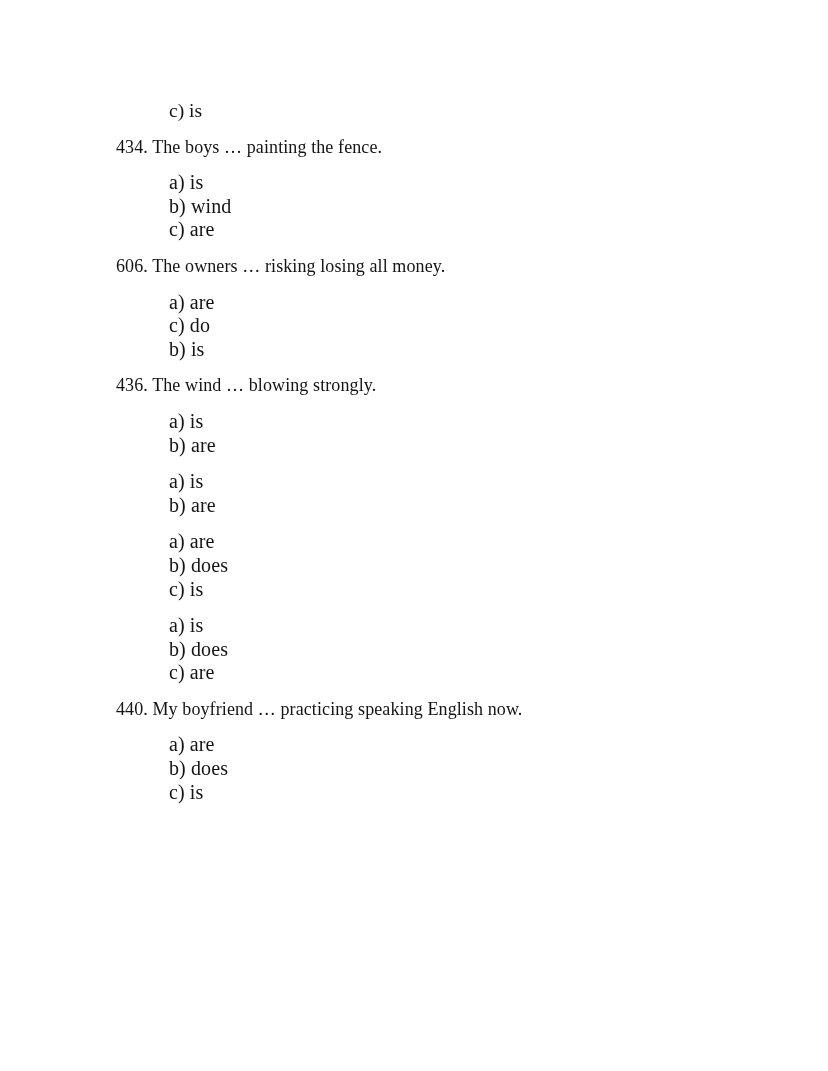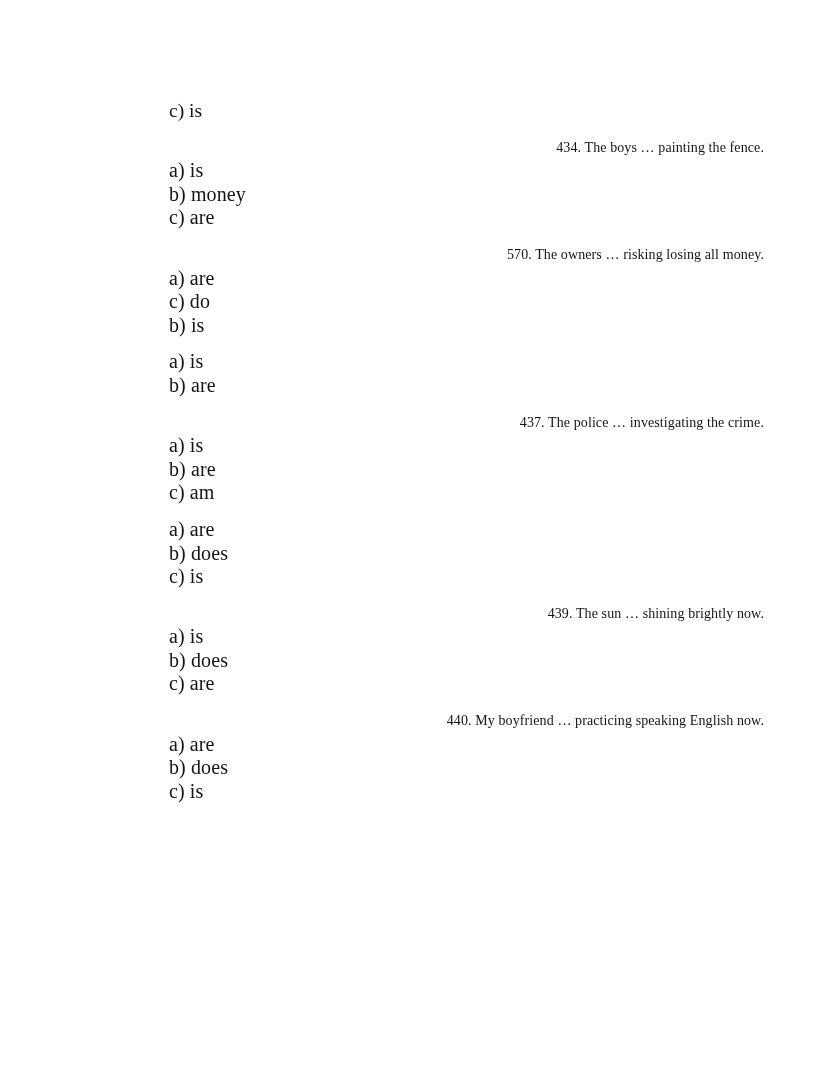--- a/index.html
+++ b/index.html
@@ -28,26 +28,25 @@
   .orphan-option {
     margin: 0 0 0 65px;
     font-size: 19.5px;
     line-height: 23.6px;
     white-space: nowrap;
   }
   .question-block {
     margin-top: 13px;
   }
   .question-text {
-    margin: 0;
-    font-size: 14px;
+    margin: 12px;
+    font-size: 18px;
     line-height: 23.6px;
     white-space: nowrap;
     letter-spacing: 0.1px;
-    text-align: right;
   }
   .options {
     margin: 0;
     padding: 0;
     list-style: none;
   }
   .option {
     margin: 0 0 0 65px;
     font-size: 20px;
     line-height: 23.6px;
@@ -61,55 +60,53 @@
 <div class="page">
   <div class="content">
 
     <div class="orphan-option">c) is</div>
 
     <div id="questions-container">
         <div class="question-block">
     <p class="question-text">434. The boys … painting the fence.</p>
     <ul class="options">
             <li class="option">a) is</li>
-            <li class="option">b) money</li>
+            <li class="option">b) wind</li>
             <li class="option">c) are</li>
           </ul>
   </div>
         <div class="question-block">
-    <p class="question-text">570. The owners … risking losing all money.</p>
+    <p class="question-text">606. The owners … risking losing all money.</p>
     <ul class="options">
             <li class="option">a) are</li>
             <li class="option">c) do</li>
             <li class="option">b) is</li>
           </ul>
   </div>
         <div class="question-block">
+    <p class="question-text">436. The wind … blowing strongly.</p>
     <ul class="options">
             <li class="option">a) is</li>
             <li class="option">b) are</li>
           </ul>
   </div>
         <div class="question-block">
-    <p class="question-text">437. The police … investigating the crime.</p>
     <ul class="options">
             <li class="option">a) is</li>
             <li class="option">b) are</li>
-            <li class="option">c) am</li>
           </ul>
   </div>
         <div class="question-block">
     <ul class="options">
             <li class="option">a) are</li>
             <li class="option">b) does</li>
             <li class="option">c) is</li>
           </ul>
   </div>
         <div class="question-block">
-    <p class="question-text">439. The sun … shining brightly now.</p>
     <ul class="options">
             <li class="option">a) is</li>
             <li class="option">b) does</li>
             <li class="option">c) are</li>
           </ul>
   </div>
         <div class="question-block">
     <p class="question-text">440. My boyfriend … practicing speaking English now.</p>
     <ul class="options">
             <li class="option">a) are</li>

